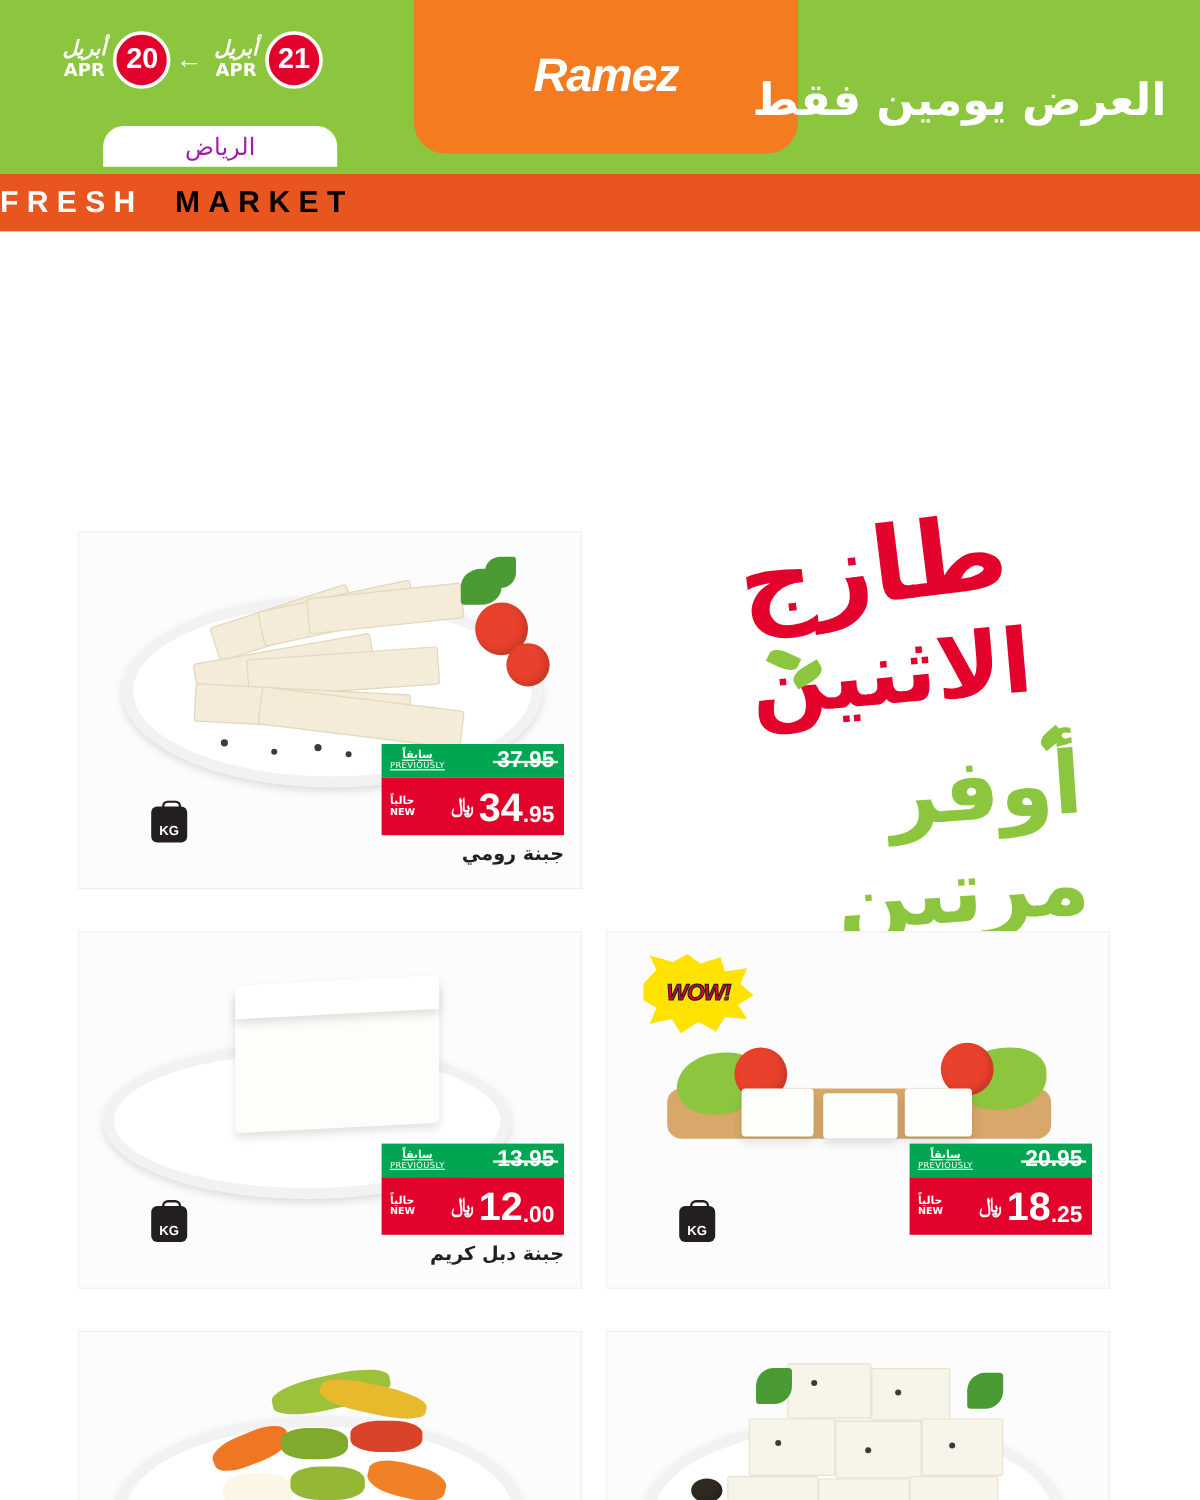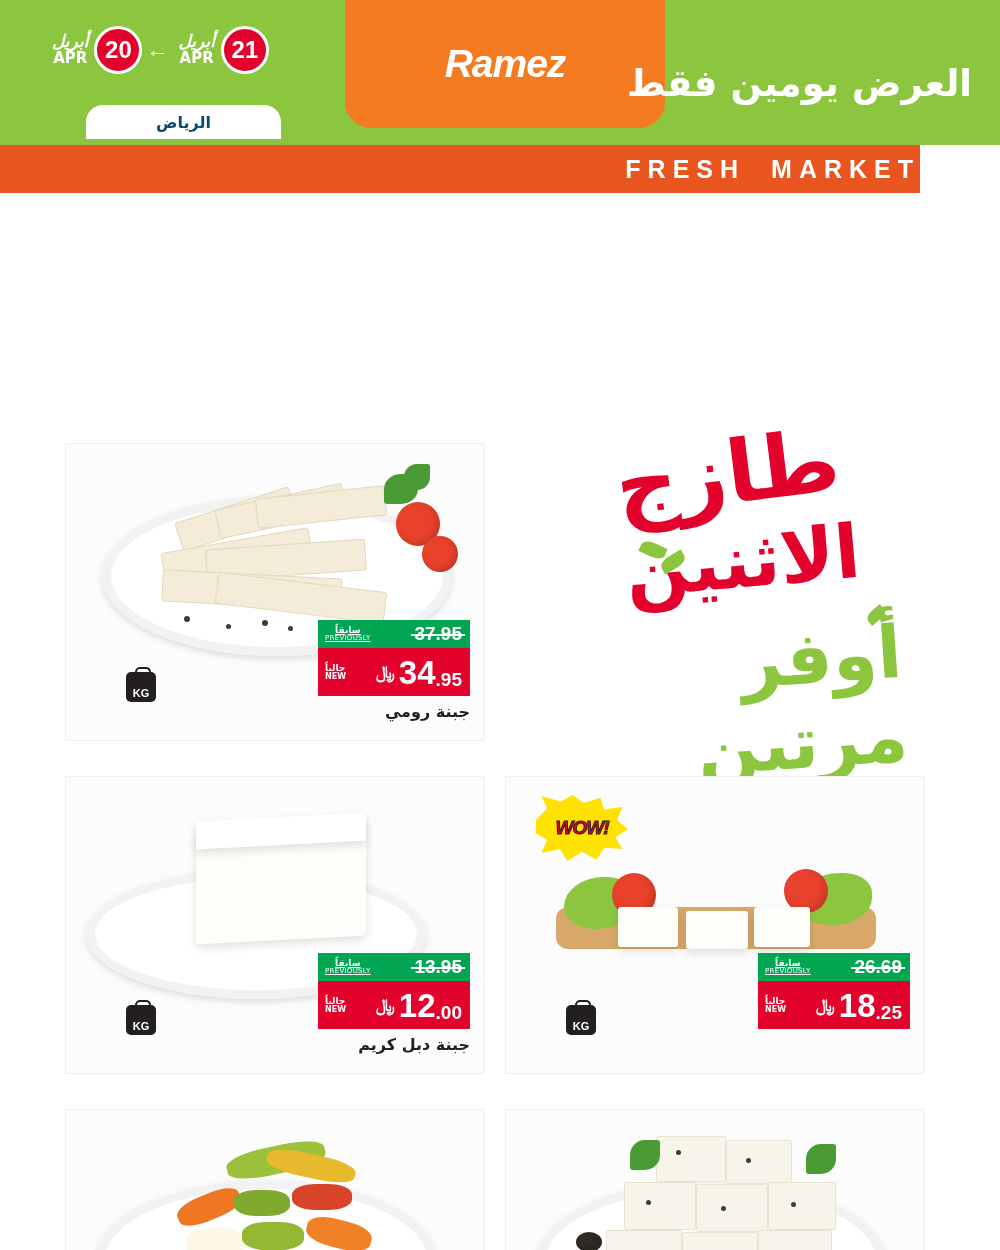--- a/index.html
+++ b/index.html
@@ -60,37 +60,37 @@
     color:#ffffff; font-size:22px; margin:0 4px; font-weight:bold;
   }
 
   .city-badge {
     position:absolute; left:86px; top:105px;
     width:195px; height:34px; background:#ffffff;
     border-top-left-radius:17px; border-top-right-radius:17px;
     display:flex; align-items:center; justify-content:center;
   }
   .city-badge span {
-    color:#0c4a6e; font-size:16px; font-weight:bold;
+    color:#a21caf; font-size:20px; font-weight:normal;
     font-family:"DejaVu Sans", sans-serif;
   }
 
   
   .banner {
-    position:relative; width:920px; height:48px;
+    position:relative; width:1000px; height:48px;
     background:#e8551f;
-    display:flex; align-items:center; justify-content:flex-end;
+    display:flex; align-items:center; justify-content:flex-start;
   }
   .banner-inner {
     display:flex; align-items:center; gap:26px;
     font-size:25px; font-weight:bold; letter-spacing:7px;
   }
   .banner .w1 { color:#ffffff; }
   .banner .w2 { color:#ffe200; }
-  .banner .w3 { color:#ffffff; }
+  .banner .w3 { color:#000000; }
 
   
   .content { position:relative; width:1000px; height:1057px; background:#fff; }
 
   .card {
     position:absolute; background:#fcfcfc;
     border:1px solid #f0f0f0;
   }
   .card .photo {
     position:absolute; left:0; top:0; right:0; bottom:0;
@@ -412,21 +412,21 @@
     <div class="kg" style="left:60px; top:228px;">
       <span>KG</span>
     </div>
 
     <div class="tag" style="left:252px; top:176px;">
       <div class="old">
         <span class="lbl">
           <span class="ar">سابقاً</span>
           <span class="en">PREVIOUSLY</span>
         </span>
-        <span class="val">26.69</span>
+        <span class="val">20.95</span>
       </div>
       <div class="new">
         <span class="lbl">
           <span class="ar">حالياً</span>
           <span class="en">NEW</span>
         </span>
         <span class="riyal">﷼</span>
         <span class="int">18</span>
         <span class="dec">.25</span>
       </div>

